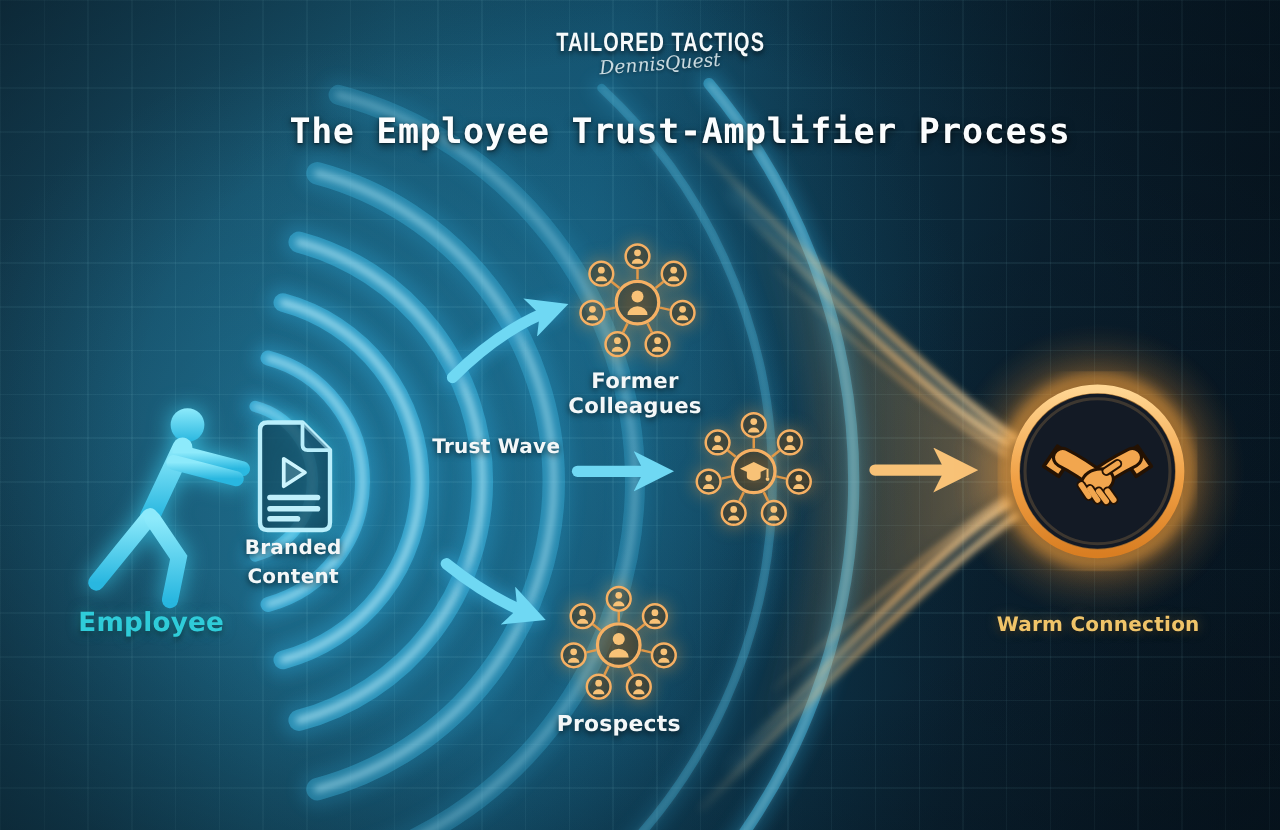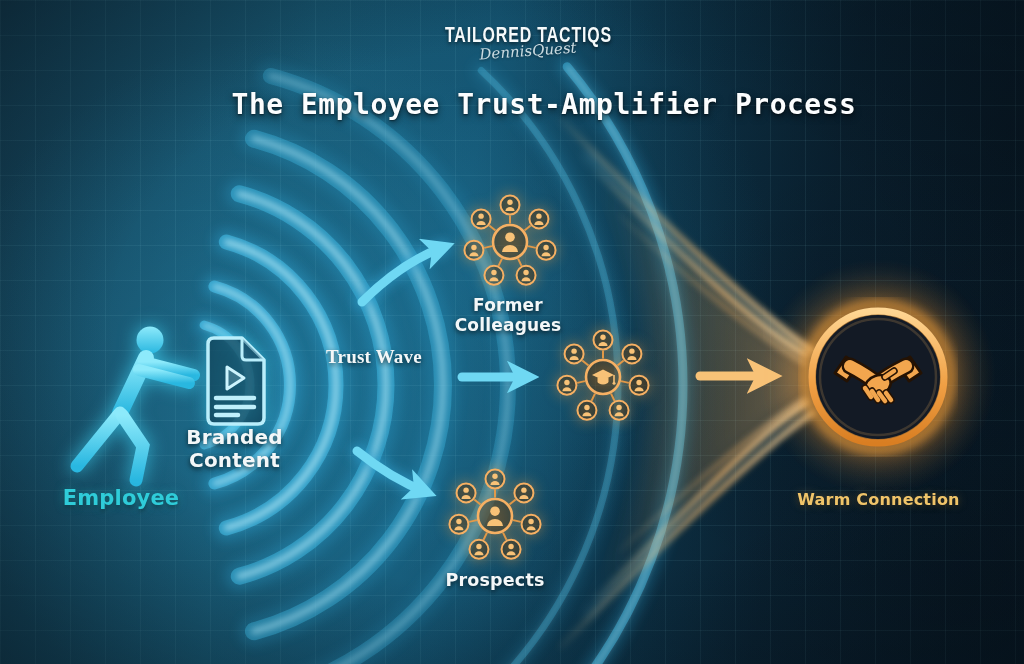--- a/index.html
+++ b/index.html
@@ -27,22 +27,22 @@
     font-weight:bold;font-size:19px;letter-spacing:1px;
     transform:scale(.84,1.12);text-shadow:0 2px 4px rgba(0,0,0,.6);}
   .sig{color:#e9f2f4;font-family:"DejaVu Serif",serif;font-style:italic;font-size:15px;
     opacity:.85;transform:rotate(-4deg);margin-top:-4px;text-shadow:0 1px 3px rgba(0,0,0,.5);}
   .title{position:absolute;top:88px;left:0;width:100%;text-align:center;z-index:8;
     font-family:"DejaVu Sans Mono","Liberation Mono",monospace;font-weight:bold;
     font-size:28px;color:#fbfdfe;letter-spacing:.5px;
     text-shadow:0 3px 7px rgba(0,0,0,.6),0 1px 2px rgba(0,0,0,.5);padding-left:32px;}
   .lbl{position:absolute;z-index:7;color:#f3f7f8;font-weight:600;text-align:center;
     text-shadow:0 2px 5px rgba(0,0,0,.65);letter-spacing:.2px;}
-  .lbl-branded{left:162px;top:426px;width:145px;font-size:20px;line-height:23px;}
-  .lbl-trust{left:321px;top:344px;width:106px;font-size:19px;line-height:25px;font-family:Liberation Serif, serif;}
+  .lbl-branded{left:162px;top:426px;width:145px;font-size:16px;line-height:23px;}
+  .lbl-trust{left:344px;top:344px;width:106px;font-size:16px;line-height:25px;}
   .lbl-employee{left:46px;top:486px;width:150px;font-size:21px;color:#2fccd9;
     text-shadow:0 0 10px rgba(47,204,217,.5),0 2px 5px rgba(0,0,0,.6);}
   .lbl-former{left:418px;top:295px;width:180px;font-size:17px;}
   .lbl-college{left:512px;top:430px;width:180px;font-size:17px;}
   .lbl-prospects{left:405px;top:570px;width:180px;font-size:17.5px;}
   .lbl-warm{left:776px;top:490px;width:205px;font-size:16px;color:#f0c469;
     text-shadow:0 0 10px rgba(240,196,105,.35),0 2px 5px rgba(0,0,0,.6);}
   .figure-svg{position:absolute;left:60px;top:318px;z-index:5;
     filter:drop-shadow(0 0 9px rgba(61,208,242,.75));}
   .doc-svg{position:absolute;left:200px;top:334px;z-index:5;

